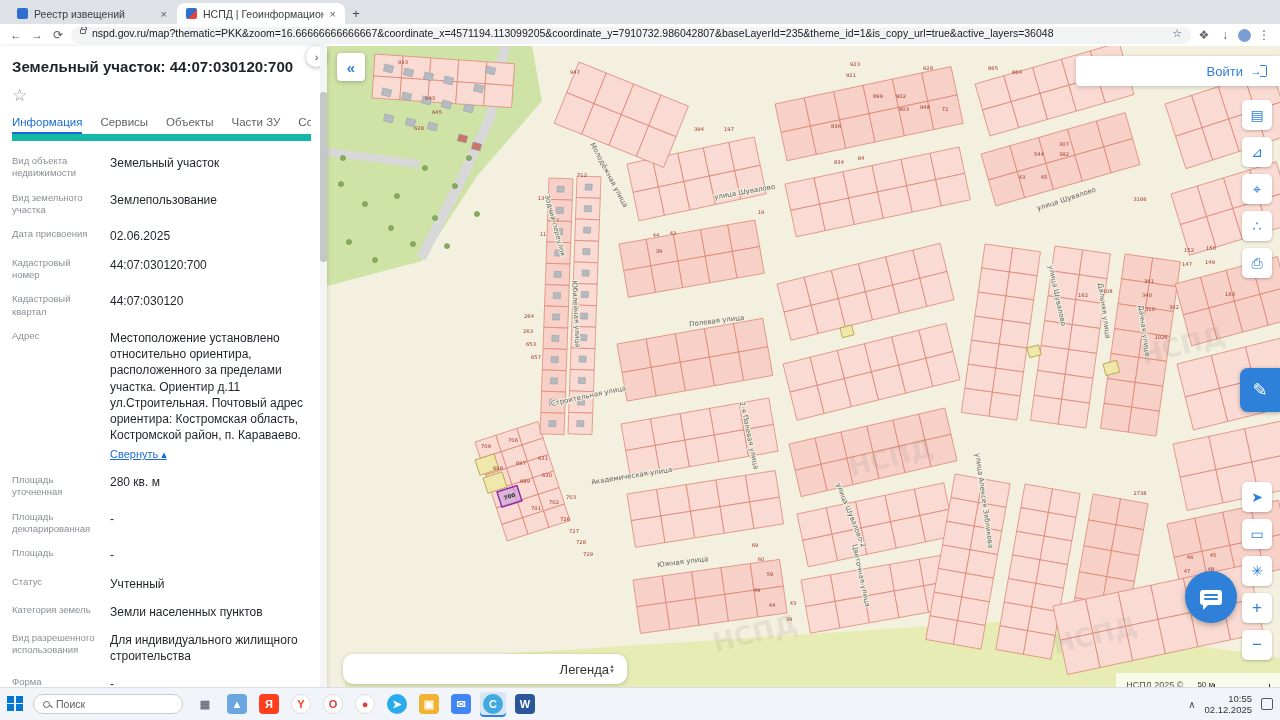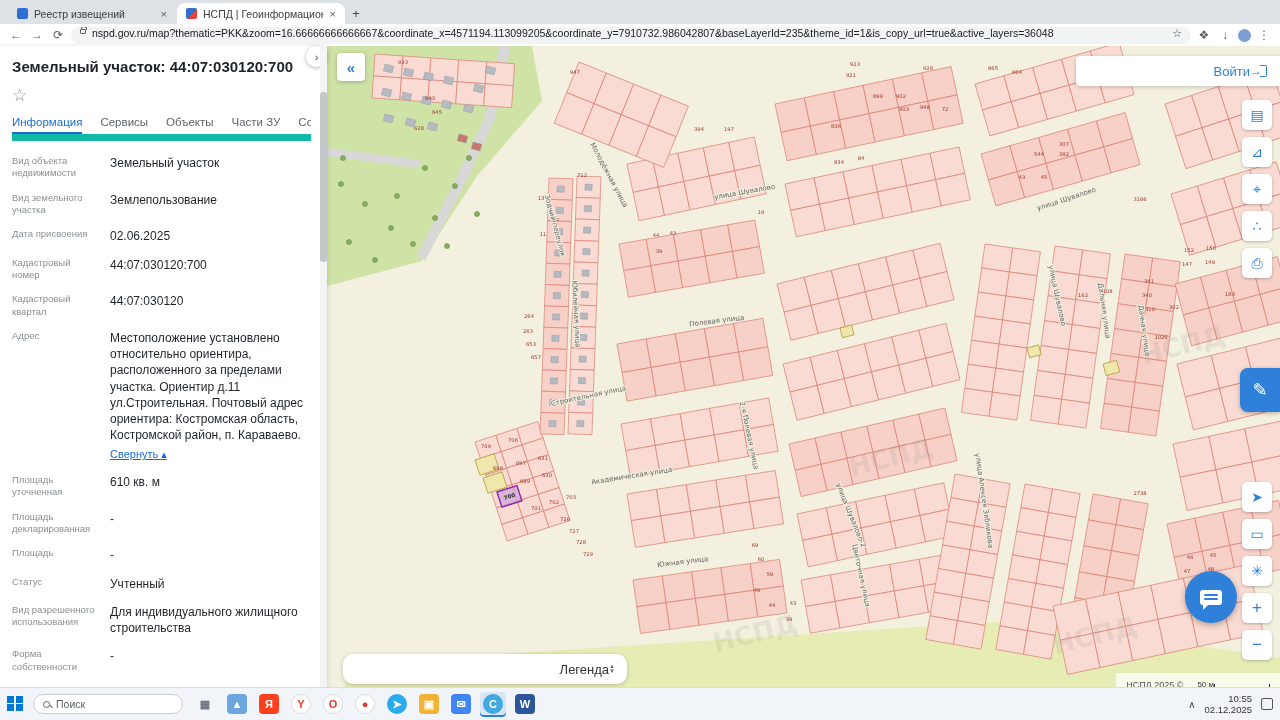--- a/index.html
+++ b/index.html
@@ -38,21 +38,21 @@
   .f-label{width:98px;flex:none;font-size:9.5px;color:#8a8f94;line-height:1.3;padding-right:10px}
   .f-value{font-size:12px;color:#1f2328;line-height:1.35}
   .f-link{color:#1a6bd8;font-size:11px;margin-top:4px;text-decoration:underline}
   .pscroll{position:absolute;right:0;top:0;width:7px;height:100%;background:#f4f4f4}
   .pthumb{position:absolute;right:0;top:46px;width:7px;height:170px;background:#c4c7ca;border-radius:3px}
 
   
   .map{position:absolute;left:327px;top:46px;width:953px;height:647px;background:#f4f0df;overflow:hidden}
   .mapsvg{position:absolute;inset:0;font-family:"DejaVu Sans",sans-serif}
   .collapse-btn{position:absolute;left:10px;top:7px;width:28px;height:28px;background:#fff;border-radius:4px;box-shadow:0 1px 4px rgba(0,0,0,.25);color:#2f80d8;font-size:15px;font-weight:bold;display:flex;align-items:center;justify-content:center;z-index:4}
-  .login-bar{position:absolute;top:10px;right:0;width:204px;height:30px;background:#fff;border-radius:4px 0 0 4px;box-shadow:0 1px 4px rgba(0,0,0,.2);display:flex;align-items:center;justify-content:flex-end;padding-right:13px;z-index:4}
+  .login-bar{position:absolute;top:10px;right:0;width:204px;height:30px;background:#fff;border-radius:4px 0 0 4px;box-shadow:0 1px 4px rgba(0,0,0,.2);display:flex;align-items:center;justify-content:flex-end;padding-right:13px;gap:7px;z-index:4}
   .login-label{color:#2f80d8;font-size:13px}
   .login-ic{display:flex;align-items:center;color:#2f80d8;font-size:12px;gap:0}
   .login-ic .door{width:7px;height:12px;border:1.6px solid #2f80d8;border-left:none;border-radius:0 2px 2px 0;margin-left:-2px}
   .mtool{position:absolute;right:8px;width:30px;height:30px;background:#fff;border-radius:5px;box-shadow:0 1px 3px rgba(0,0,0,.25);color:#2f80d8;display:flex;align-items:center;justify-content:center;font-size:14px;z-index:4}
   .t-layers{top:54px}.t-ruler{top:91px}.t-ident{top:128px}.t-share{top:165px}.t-print{top:202px}
   .t-nav{top:436px}.t-frame{top:473px}.t-aster{top:510px}.t-plus{top:547px;font-size:17px}.t-minus{top:584px;font-size:17px}
   .draw-tool{position:absolute;right:0;top:322px;width:40px;height:44px;background:#2f80d8;border-radius:8px 0 0 8px;color:#fff;display:flex;align-items:center;justify-content:center;font-size:18px;box-shadow:0 1px 4px rgba(0,0,0,.3);z-index:4}
   .chat-btn{position:absolute;right:43px;top:525px;width:52px;height:52px;border-radius:50%;background:#2f80d8;box-shadow:0 2px 6px rgba(0,0,0,.3);display:flex;align-items:center;justify-content:center;z-index:4}
   .chat-bubble{width:22px;height:15px;background:#fff;border-radius:3px;position:relative;display:flex;flex-direction:column;gap:2.5px;justify-content:center;padding:0 4px}
   .chat-bubble i{display:block;height:1.5px;background:#2f80d8;border-radius:1px}
@@ -146,33 +146,37 @@
         <div class="field-row">
           <div class="f-label">Кадастровый квартал</div>
           <div class="f-value">44:07:030120</div>
         </div>
         <div class="field-row">
           <div class="f-label">Адрес</div>
           <div class="f-value">Местоположение установлено относительно ориентира, расположенного за пределами участка. Ориентир д.11 ул.Строительная. Почтовый адрес ориентира: Костромская область, Костромской район, п. Караваево.<div class="f-link">Свернуть ▴</div></div>
         </div>
         <div class="field-row">
           <div class="f-label">Площадь уточненная</div>
-          <div class="f-value">610 кв. м</div>
+          <div class="f-value">280 кв. м</div>
         </div>
         <div class="field-row">
           <div class="f-label">Площадь декларированная</div>
           <div class="f-value">-</div>
         </div>
         <div class="field-row">
           <div class="f-label">Площадь</div>
           <div class="f-value">-</div>
         </div>
         <div class="field-row">
           <div class="f-label">Статус</div>
           <div class="f-value">Учтенный</div>
+        </div>
+        <div class="field-row">
+          <div class="f-label">Категория земель</div>
+          <div class="f-value">Земли населенных пунктов</div>
         </div>
         <div class="field-row">
           <div class="f-label">Вид разрешенного использования</div>
           <div class="f-value">Для индивидуального жилищного строительства</div>
         </div>
         <div class="field-row">
           <div class="f-label">Форма собственности</div>
           <div class="f-value">-</div>
         </div>
         <div class="field-row">

